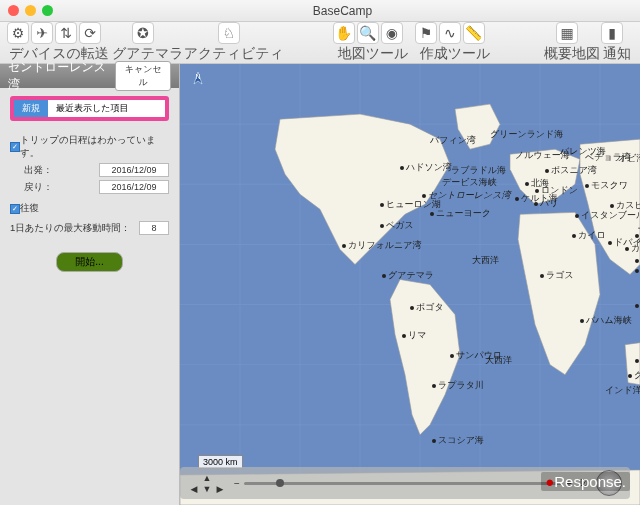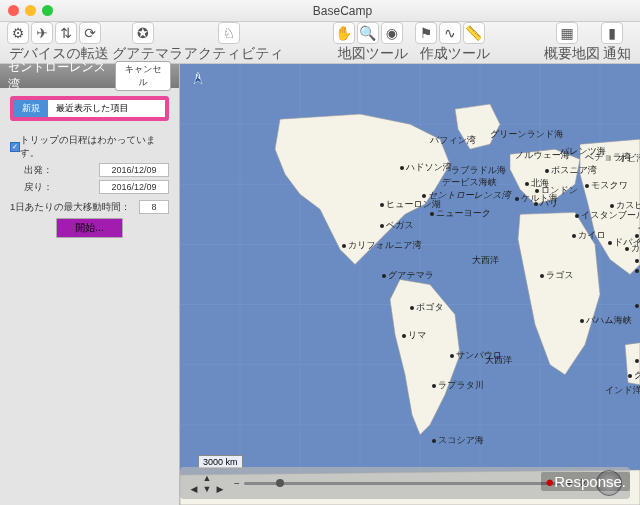--- a/index.html
+++ b/index.html
@@ -26,21 +26,21 @@
 .cancel-btn { background: #fff; border: 1px solid #aaa; border-radius: 3px; font-size: 9px; padding: 1px 6px; color: #333; }
 .tabs { display: flex; margin: 8px 10px 6px; border: 4px solid #ec4899; border-radius: 3px; overflow: hidden; }
 .tab { flex: 0 0 auto; font-size: 9px; padding: 2px 8px; background: #fff; }
 .tab.active { background: #4a90d9; color: #fff; }
 .tab.wide { flex: 1; }
 .form { padding: 4px 10px; color: #333; }
 .frow { display: flex; align-items: center; margin: 3px 0; font-size: 9.5px; }
 .frow label { flex: 1; }
 .frow .val { width: 70px; background: #fff; border: 1px solid #bbb; padding: 1px 3px; font-size: 9px; text-align: center; }
 .cb { width: 10px; height: 10px; background: #4a90d9; border: 1px solid #2a70b9; display: inline-flex; align-items: center; justify-content: center; color: #fff; font-size: 7px; }
-.start-btn { margin: 4px auto; display: block; background: #a21caf; border: 1px solid #aaa; border-radius: 1px; font-size: 10px; padding: 2px 18px; }
+.start-btn { margin: 17px auto; display: block; background: #4d7c0f; border: 1px solid #aaa; border-radius: 8px; font-size: 10px; padding: 2px 18px; }
 
 .mapwrap { flex: 1; position: relative; background: #5a7fb8; overflow: hidden; }
 .mapsvg { position: absolute; top: 0; left: 0; width: 100%; height: 100%; }
 .compass { position: absolute; top: 6px; left: 6px; width: 24px; height: 24px; }
 .compass svg { width: 100%; height: 100%; }
 .mlabel { position: absolute; font-size: 9px; color: #222; white-space: nowrap; pointer-events: none; }
 .mlabel .dot { display: inline-block; width: 4px; height: 4px; border-radius: 50%; background: #222; margin-right: 2px; vertical-align: middle; }
 
 .scalebar { position: absolute; left: 18px; bottom: 36px; background: rgba(255,255,255,0.85); border: 1px solid #888; font-size: 9px; padding: 1px 4px; }
 
@@ -138,20 +138,24 @@
         </div>
       <div class="frow">
           <span style="width:14px"></span>
           <label>出発：</label>
           <span class="val">2016/12/09</span>
         </div>
       <div class="frow">
           <span style="width:14px"></span>
           <label>戻り：</label>
           <span class="val">2016/12/09</span>
+        </div>
+      <div class="frow" style="margin-top:8px">
+          <span class="cb">✓</span>
+          <label>往復</label>
         </div>
       <div class="frow" style="margin-top:6px">
           <label>1日あたりの最大移動時間：</label>
           <span class="val" style="width:30px">8</span>
         </div>
       <button class="start-btn">開始...</button>
     </div>
   </div>
 
   <div class="mapwrap">

